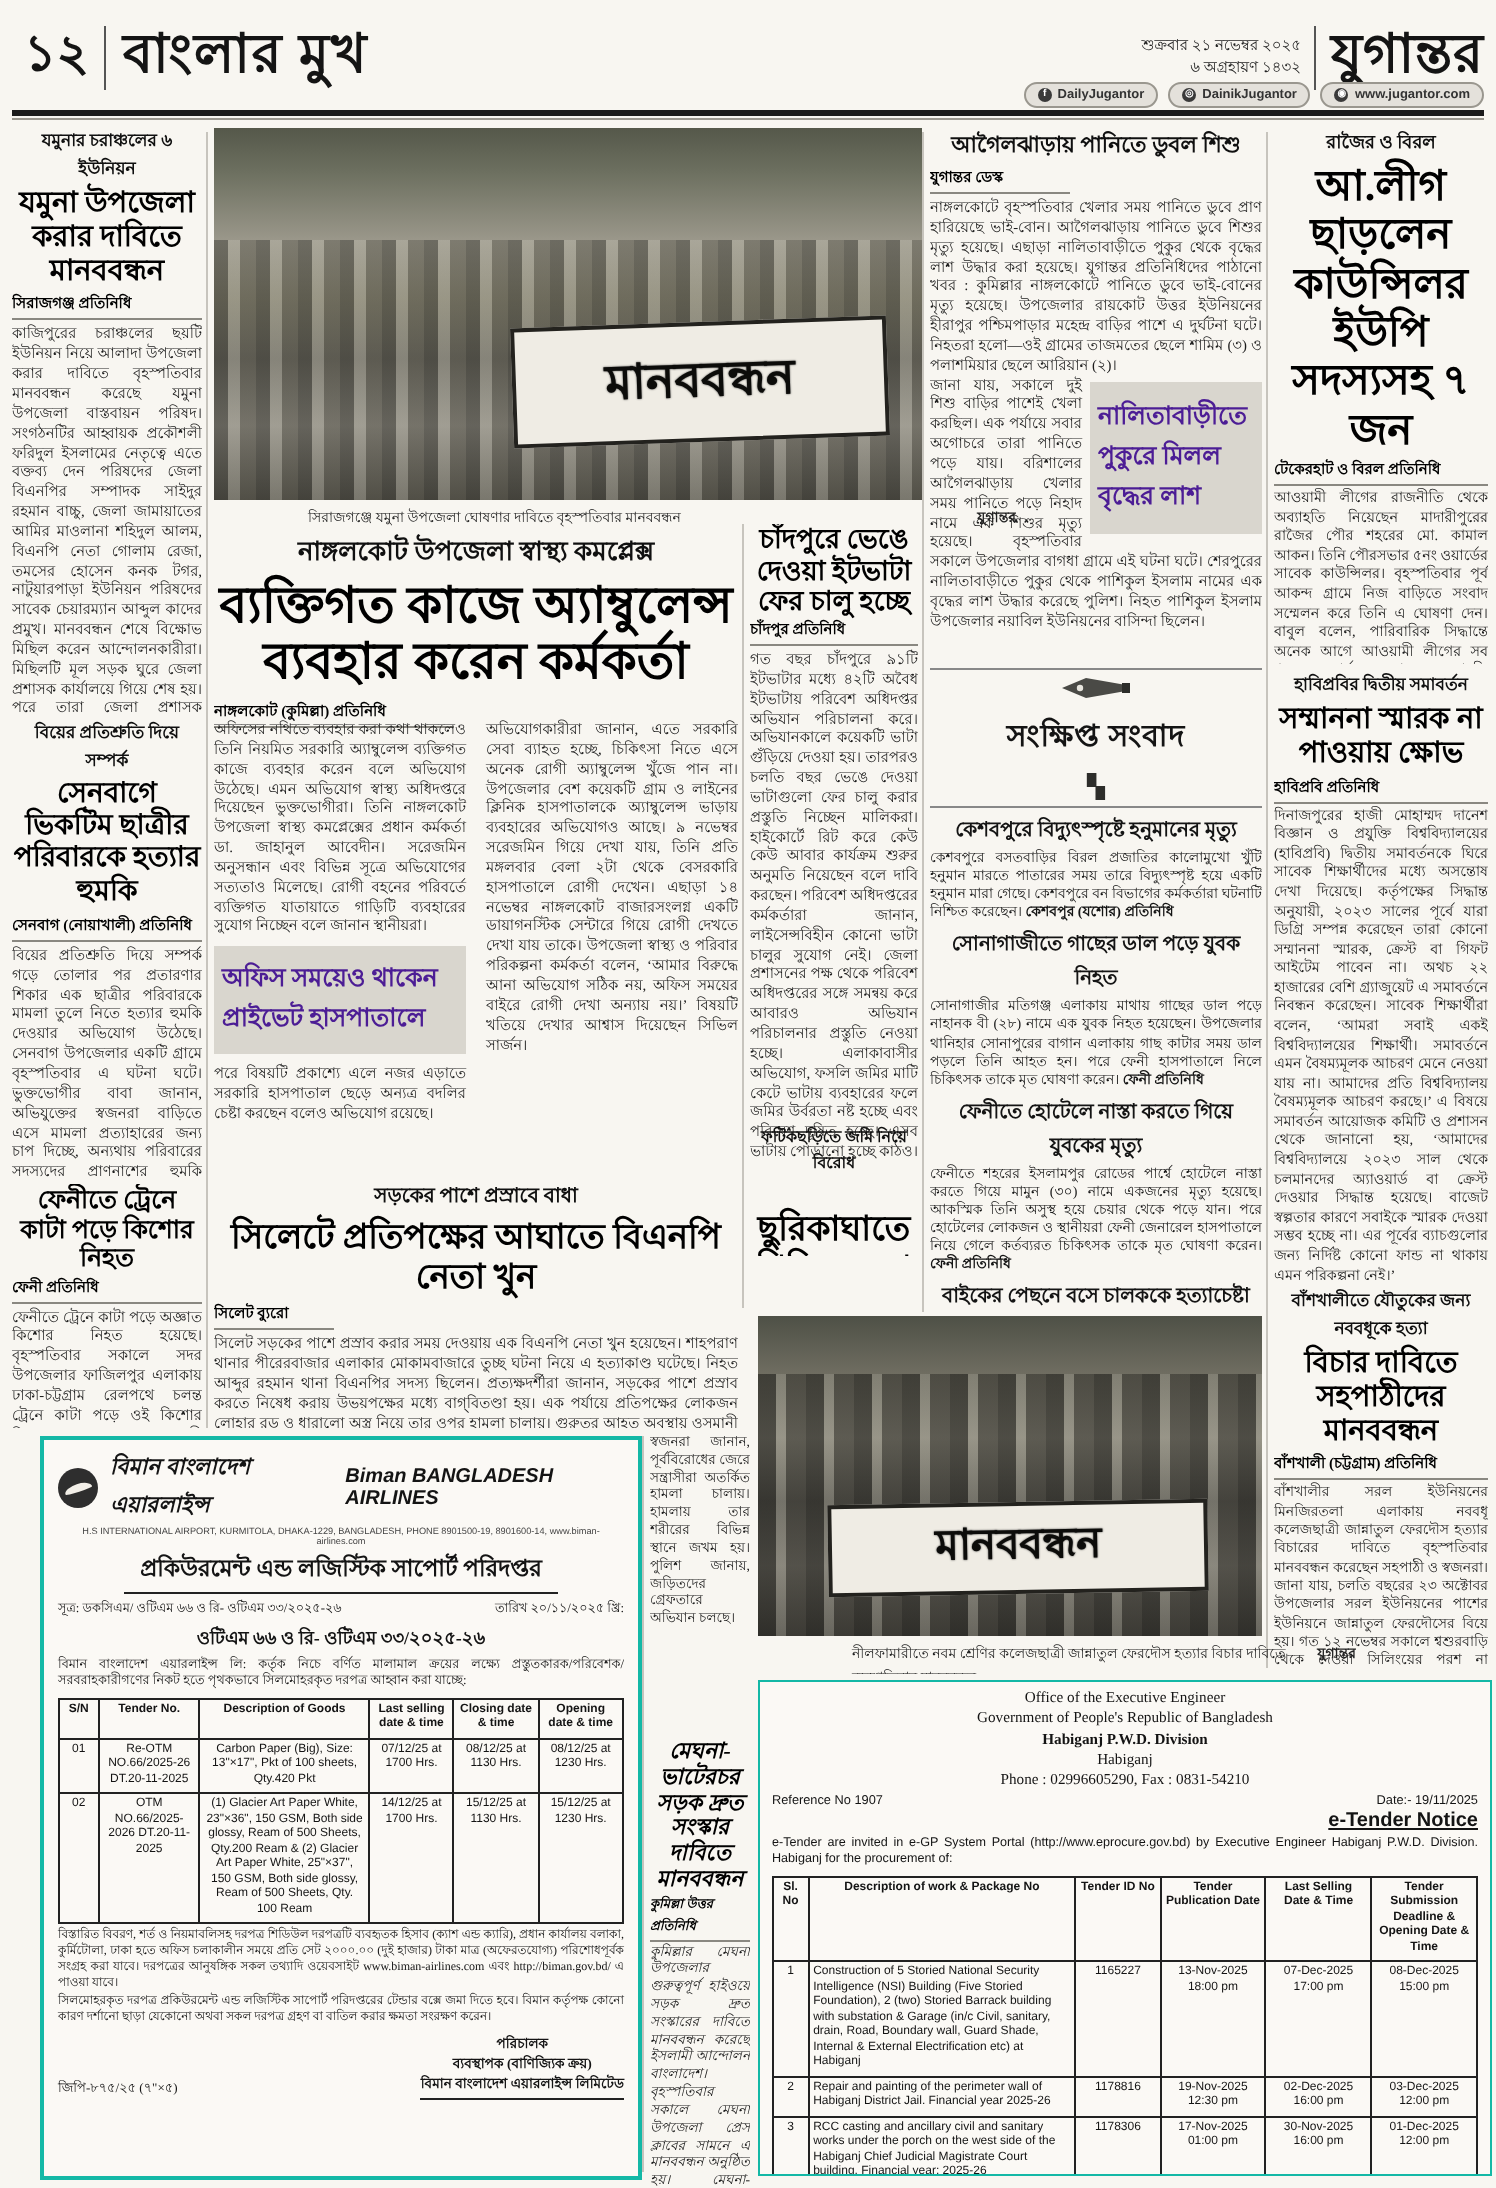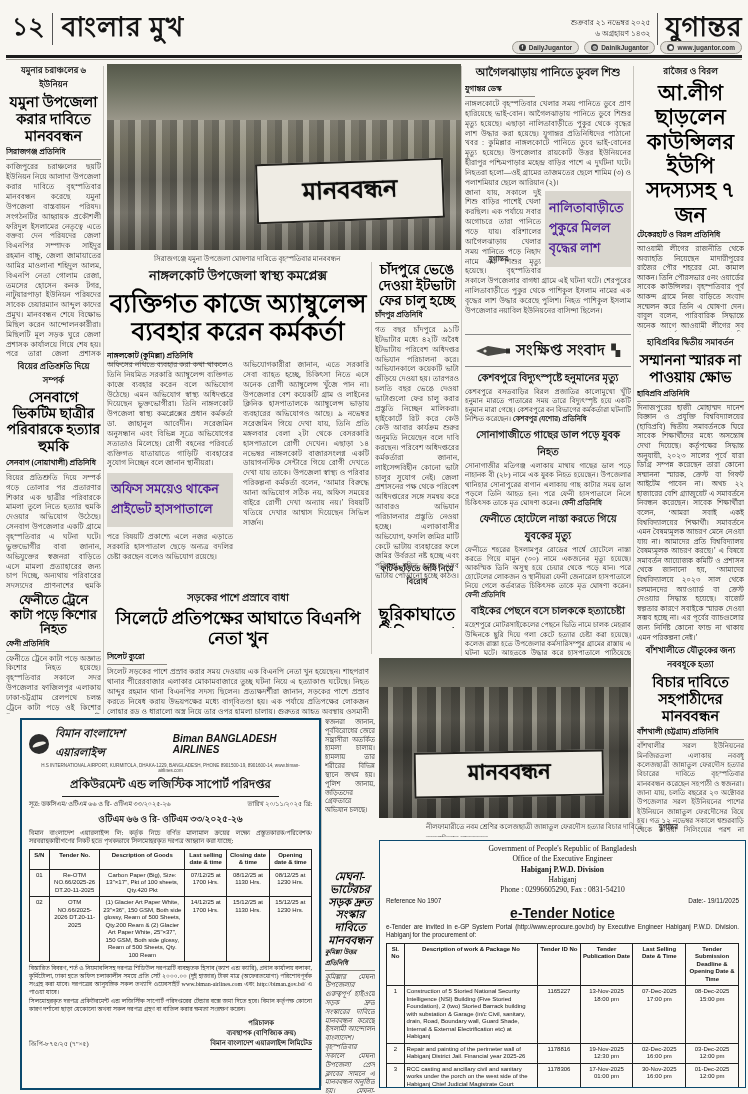--- a/index.html
+++ b/index.html
@@ -32,44 +32,44 @@
   .photo .crowd{position:absolute;left:0;right:0;top:30%;bottom:0;
         background:repeating-linear-gradient(90deg,rgba(25,25,22,.35) 0 7px,rgba(215,212,200,.25) 7px 13px,rgba(60,58,50,.3) 13px 21px);}
   .banner{position:absolute;background:#efece4;border:2px solid #23221e;display:flex;align-items:center;justify-content:center;
         font-weight:900;color:#0c0c0a;text-shadow:0 0 1px #333;}
   .caption{font-size:7px;color:#222;display:flex;justify-content:space-between;gap:6px;padding-left:47px;}
   .caption .cap{text-align:left;}
   .caption .credit{font-weight:700;white-space:nowrap;}
   .brief-title{font-size:10px;font-weight:800;text-align:center;margin:3px 0 1px 0;}
   .brief-body{font-size:7px;line-height:1.3;text-align:justify;}
   .brief-src{font-weight:700;}
-  .sec-head{display:flex;align-items:center;justify-content:center;gap:6px;border-top:1px solid #888;border-bottom:1px solid #888;padding:3px 0;}
+  .sec-head{display:flex;align-items:center;justify-content:center;gap:6px;border-top:1px solid #888;border-bottom:1px solid #888;padding:3px 0;flex-direction:column;}
   .sec-head .t{font-size:15px;font-weight:900;letter-spacing:.5px;}
-  .adbox{border:2px solid #0c4a6e;background:#fbf9f5;}
+  .adbox{border:2px solid #14b8a6;background:#fbf9f5;}
   .adbox-inner{padding:5px 7px;}
   .bi-row{display:flex;align-items:center;justify-content:center;gap:6px;}
   .bi-bn{font-size:11px;font-weight:900;font-style:italic;}
   .bi-en{font-size:10px;font-weight:800;font-style:italic;font-family:"Liberation Sans",sans-serif;}
   .bi-addr{font-size:4.6px;text-align:center;color:#444;font-family:"Liberation Sans",sans-serif;}
   .bi-dept{font-size:11.5px;font-weight:800;text-align:center;margin:3px auto 2px;border-bottom:1px solid #222;width:fit-content;padding:0 8px 1px;}
   .bi-refrow{display:flex;justify-content:space-between;font-size:6.4px;margin:2px 0;}
   .bi-sub{font-size:9px;font-weight:800;text-align:center;margin:2px 0;}
   .bi-intro{font-size:6.4px;line-height:1.3;text-align:justify;}
   table.ad{border-collapse:collapse;width:100%;margin:3px 0;font-family:"Liberation Sans",sans-serif;}
   table.ad th,table.ad td{border:1px solid #222;font-size:6px;line-height:1.25;padding:2px;text-align:center;vertical-align:top;}
   table.ad th{font-weight:700;}
   .bi-note{font-size:6px;line-height:1.3;text-align:justify;margin-top:2px;}
   .bi-bottom{display:flex;justify-content:space-between;align-items:flex-end;margin-top:4px;}
   .bi-adref{font-size:6.5px;}
   .bi-sign{font-size:6.8px;font-weight:700;text-align:center;line-height:1.5;}
   .bi-sign .u{border-bottom:1px solid #222;}
   .et-head{font-size:7.6px;text-align:center;line-height:1.35;font-family:"Liberation Serif",serif;}
   .et-head .b{font-weight:800;}
   .et-refrow{display:flex;justify-content:space-between;font-size:6.4px;margin:2px 0 1px;}
-  .et-title{font-size:14px;font-weight:800;text-align:center;text-decoration:underline;margin:1px 0 2px;}
+  .et-title{font-size:10px;font-weight:800;text-align:right;text-decoration:underline;margin:1px 0 2px;}
   .et-intro{font-size:6.3px;line-height:1.3;text-align:justify;}
   .desc-cell{text-align:left !important;}
   .logo-circ{width:20px;height:20px;border-radius:50%;background:#2e2e2e;position:relative;flex:0 0 auto;}
   .logo-circ:after{content:"";position:absolute;left:3px;top:8px;width:14px;height:4px;background:#f2efe8;border-radius:50% 50% 50% 50%/80% 80% 20% 20%;transform:rotate(-18deg);}
 </style>
 </head>
 <body>
 
 <div class="page">
 
@@ -308,22 +308,22 @@
           <span style="display:block;">ব্যবস্থাপক (বাণিজ্যিক ক্রয়)</span>
           <span class="u" style="display:block;">বিমান বাংলাদেশ এয়ারলাইন্স লিমিটেড</span>
         </span>
       </div>
     </div>
   </div>
 
   <div class="abs adbox" style="left:379px;top:840px;width:365px;height:246px;border-width:1.5px;font-family:'Liberation Sans',sans-serif;">
     <div class="adbox-inner" style="padding:3px 6px;">
       <div class="et-head">
+        <div>Office of the Executive Engineer</div>
         <div>Government of People's Republic of Bangladesh</div>
-        <div>Office of the Executive Engineer</div>
         <div class="b">Habiganj P.W.D. Division</div>
         <div>Habiganj</div>
         <div>Phone : 02996605290, Fax : 0831-54210</div>
       </div>
       <div class="et-refrow">
         <span>Reference No 1907</span>
         <span>Date:- 19/11/2025</span>
       </div>
       <div class="et-title">e-Tender Notice</div>
       <div class="et-intro">e-Tender are invited in e-GP System Portal (http://www.eprocure.gov.bd) by Executive Engineer Habiganj P.W.D. Division. Habiganj for the procurement of:</div>

